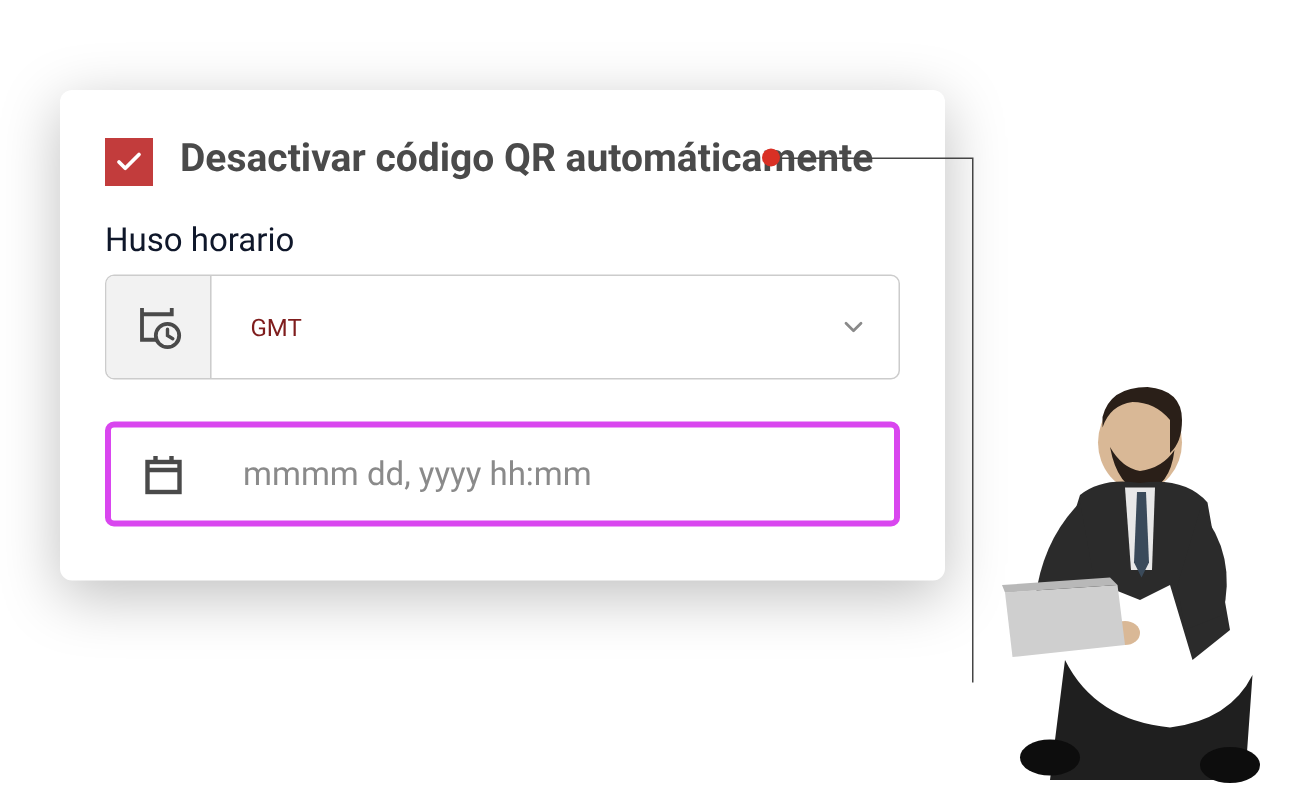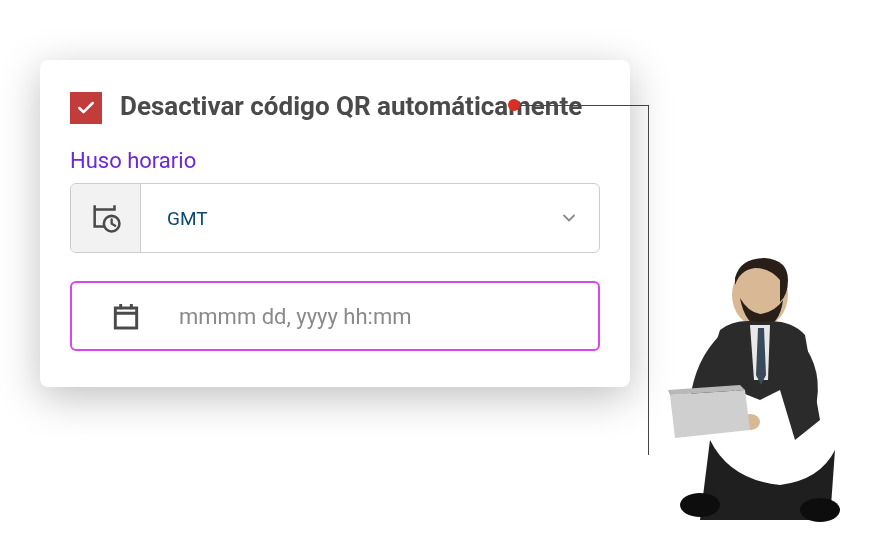--- a/index.html
+++ b/index.html
@@ -41,21 +41,21 @@
       height: 20px;
     }
     .title {
       font-size: 26px;
       font-weight: 700;
       color: #4a4a4a;
       line-height: 1.3;
     }
     .field-label {
       font-size: 22px;
-      color: #6d28d9;
+      color: #0f172a;
       margin-bottom: 10px;
       font-weight: 400;
     }
     .select-row {
       display: flex;
       border: 1px solid #cccccc;
       border-radius: 6px;
       overflow: hidden;
       height: 70px;
       margin-bottom: 28px;
@@ -67,36 +67,35 @@
       display: flex;
       align-items: center;
       justify-content: center;
       flex-shrink: 0;
     }
     .select-value {
       flex: 1;
       display: flex;
       align-items: center;
       padding-left: 26px;
-      font-size: 19px;
-      color: #0c4a6e;
+      font-size: 16px;
+      color: #7f1d1d;
     }
     .chevron-box {
       width: 60px;
       display: flex;
       align-items: center;
       justify-content: center;
     }
     .date-row {
       display: flex;
-      border: 2px solid #d946ef;
+      border: 4px solid #d946ef;
       border-radius: 6px;
       overflow: hidden;
       height: 70px;
-      padding-left: 19px;
     }
     .date-icon-box {
       width: 70px;
       display: flex;
       align-items: center;
       justify-content: center;
       flex-shrink: 0;
     }
     .date-value {
       flex: 1;

